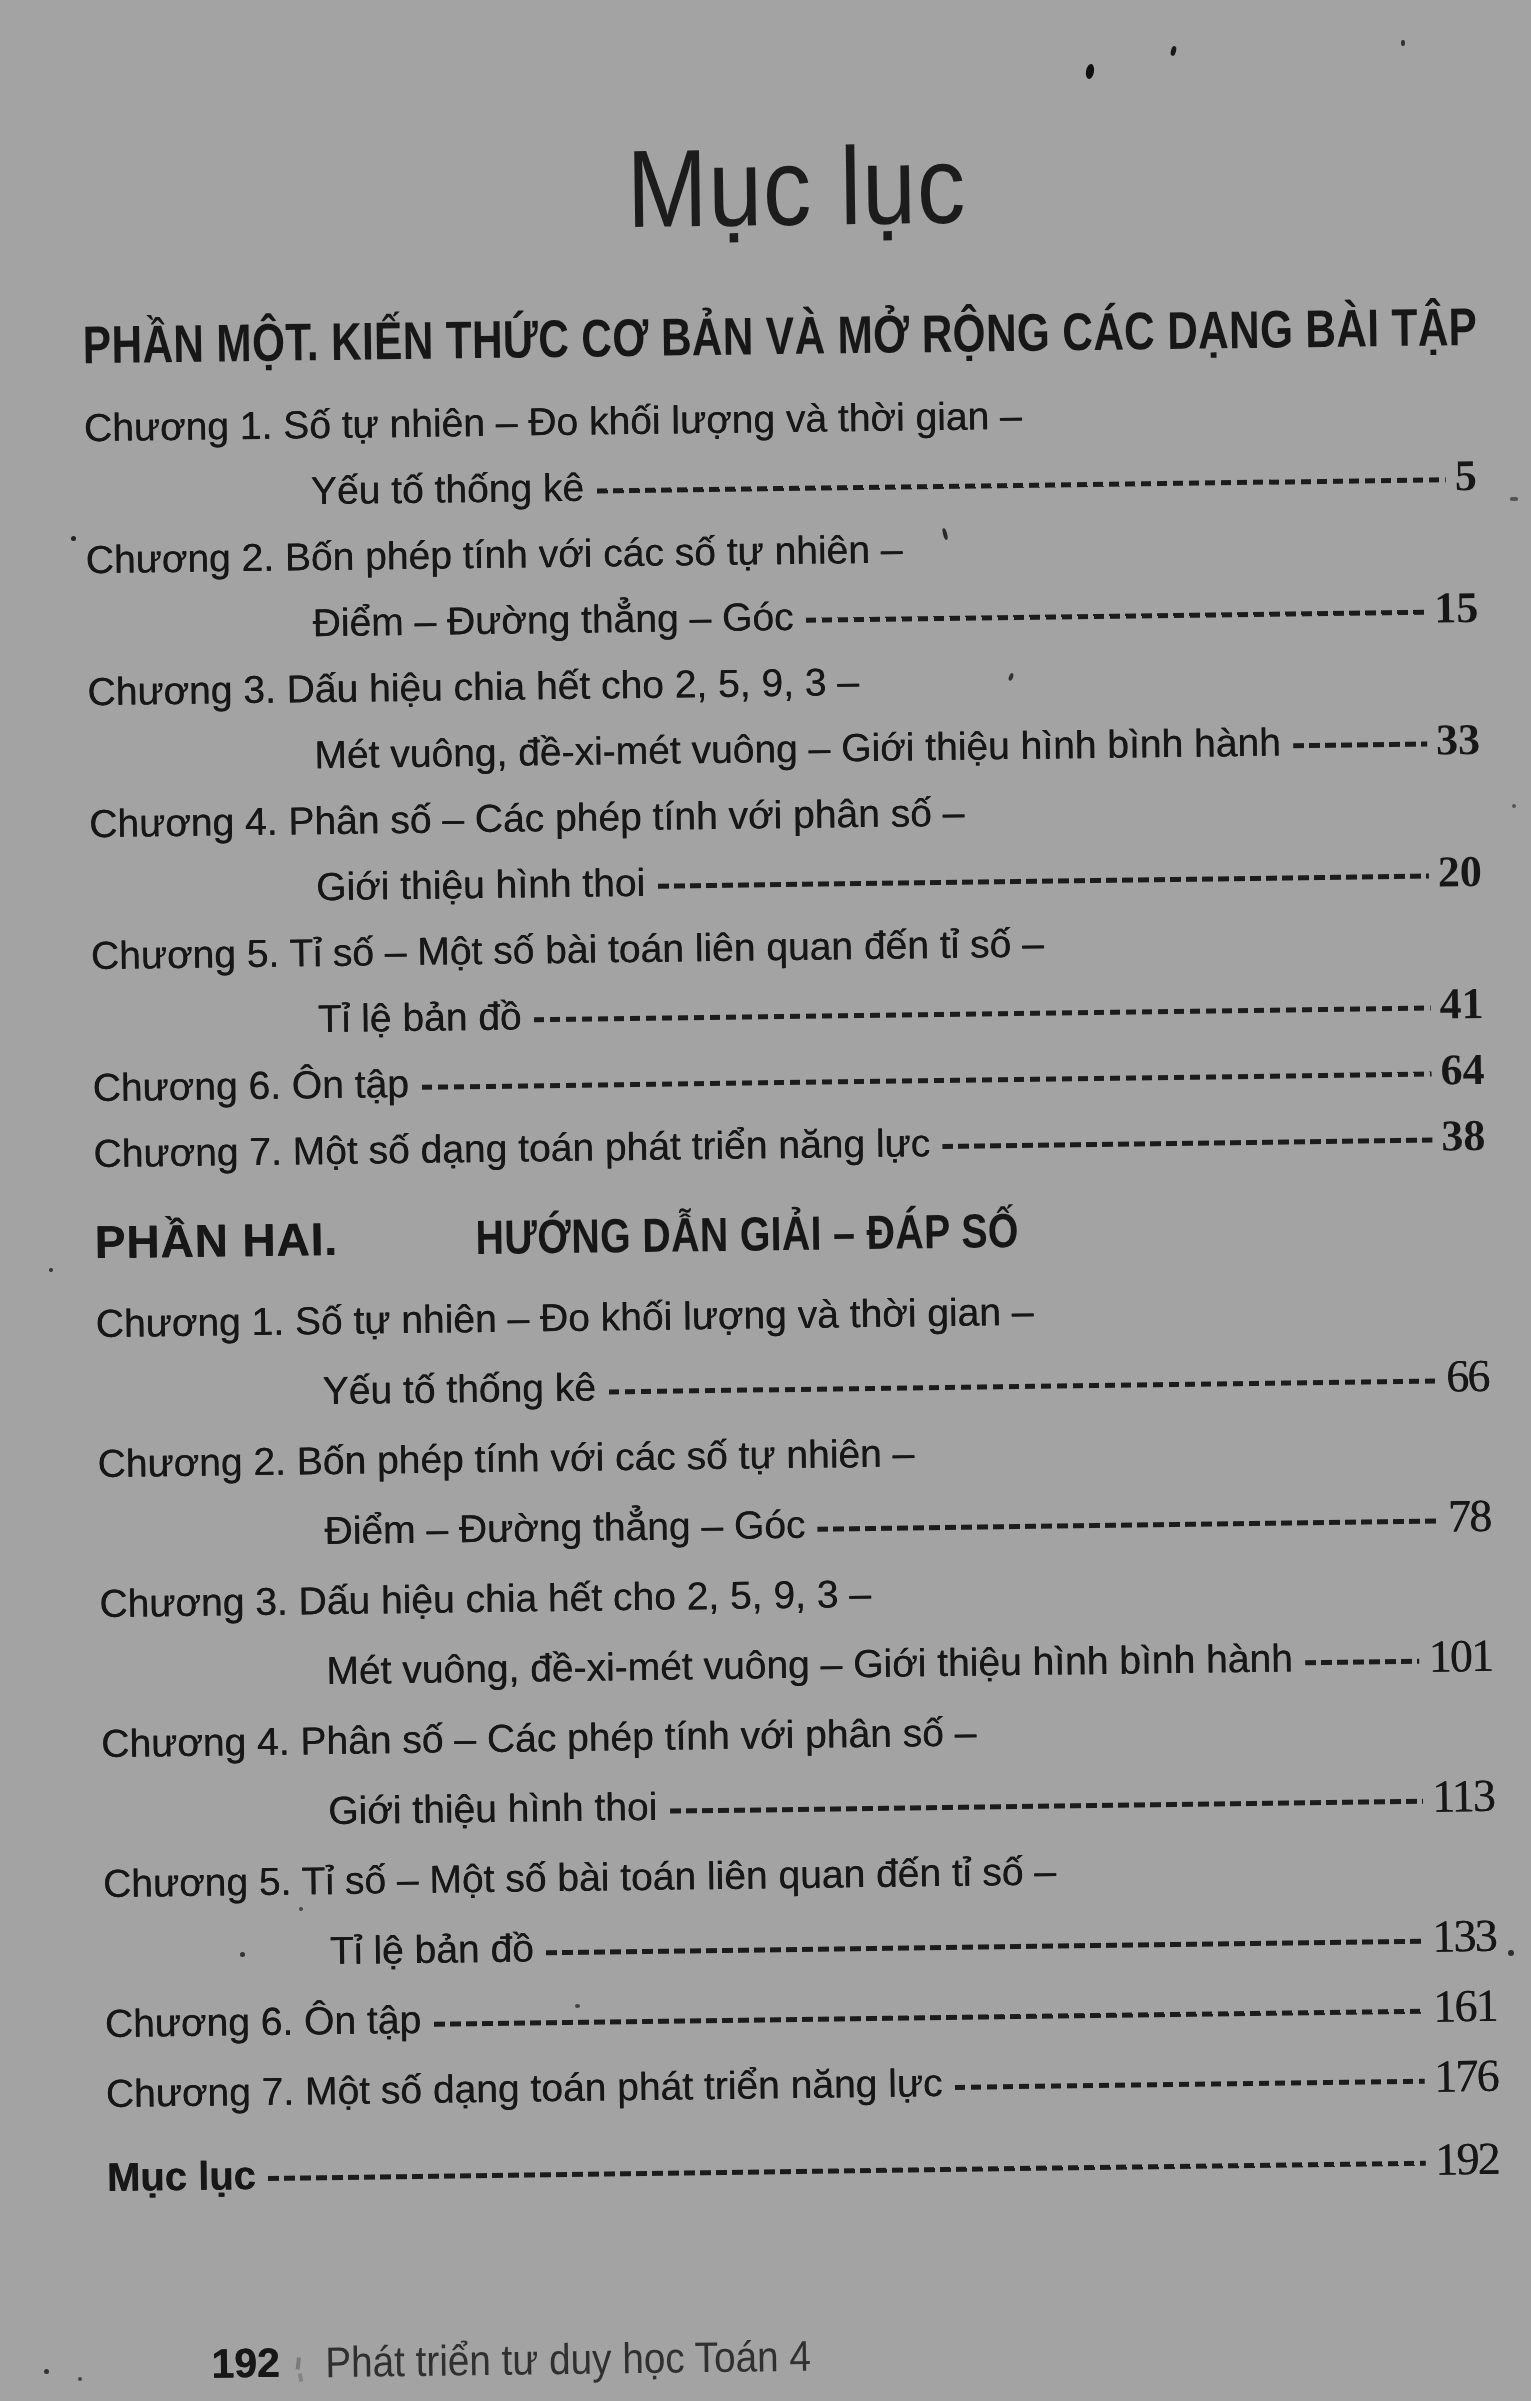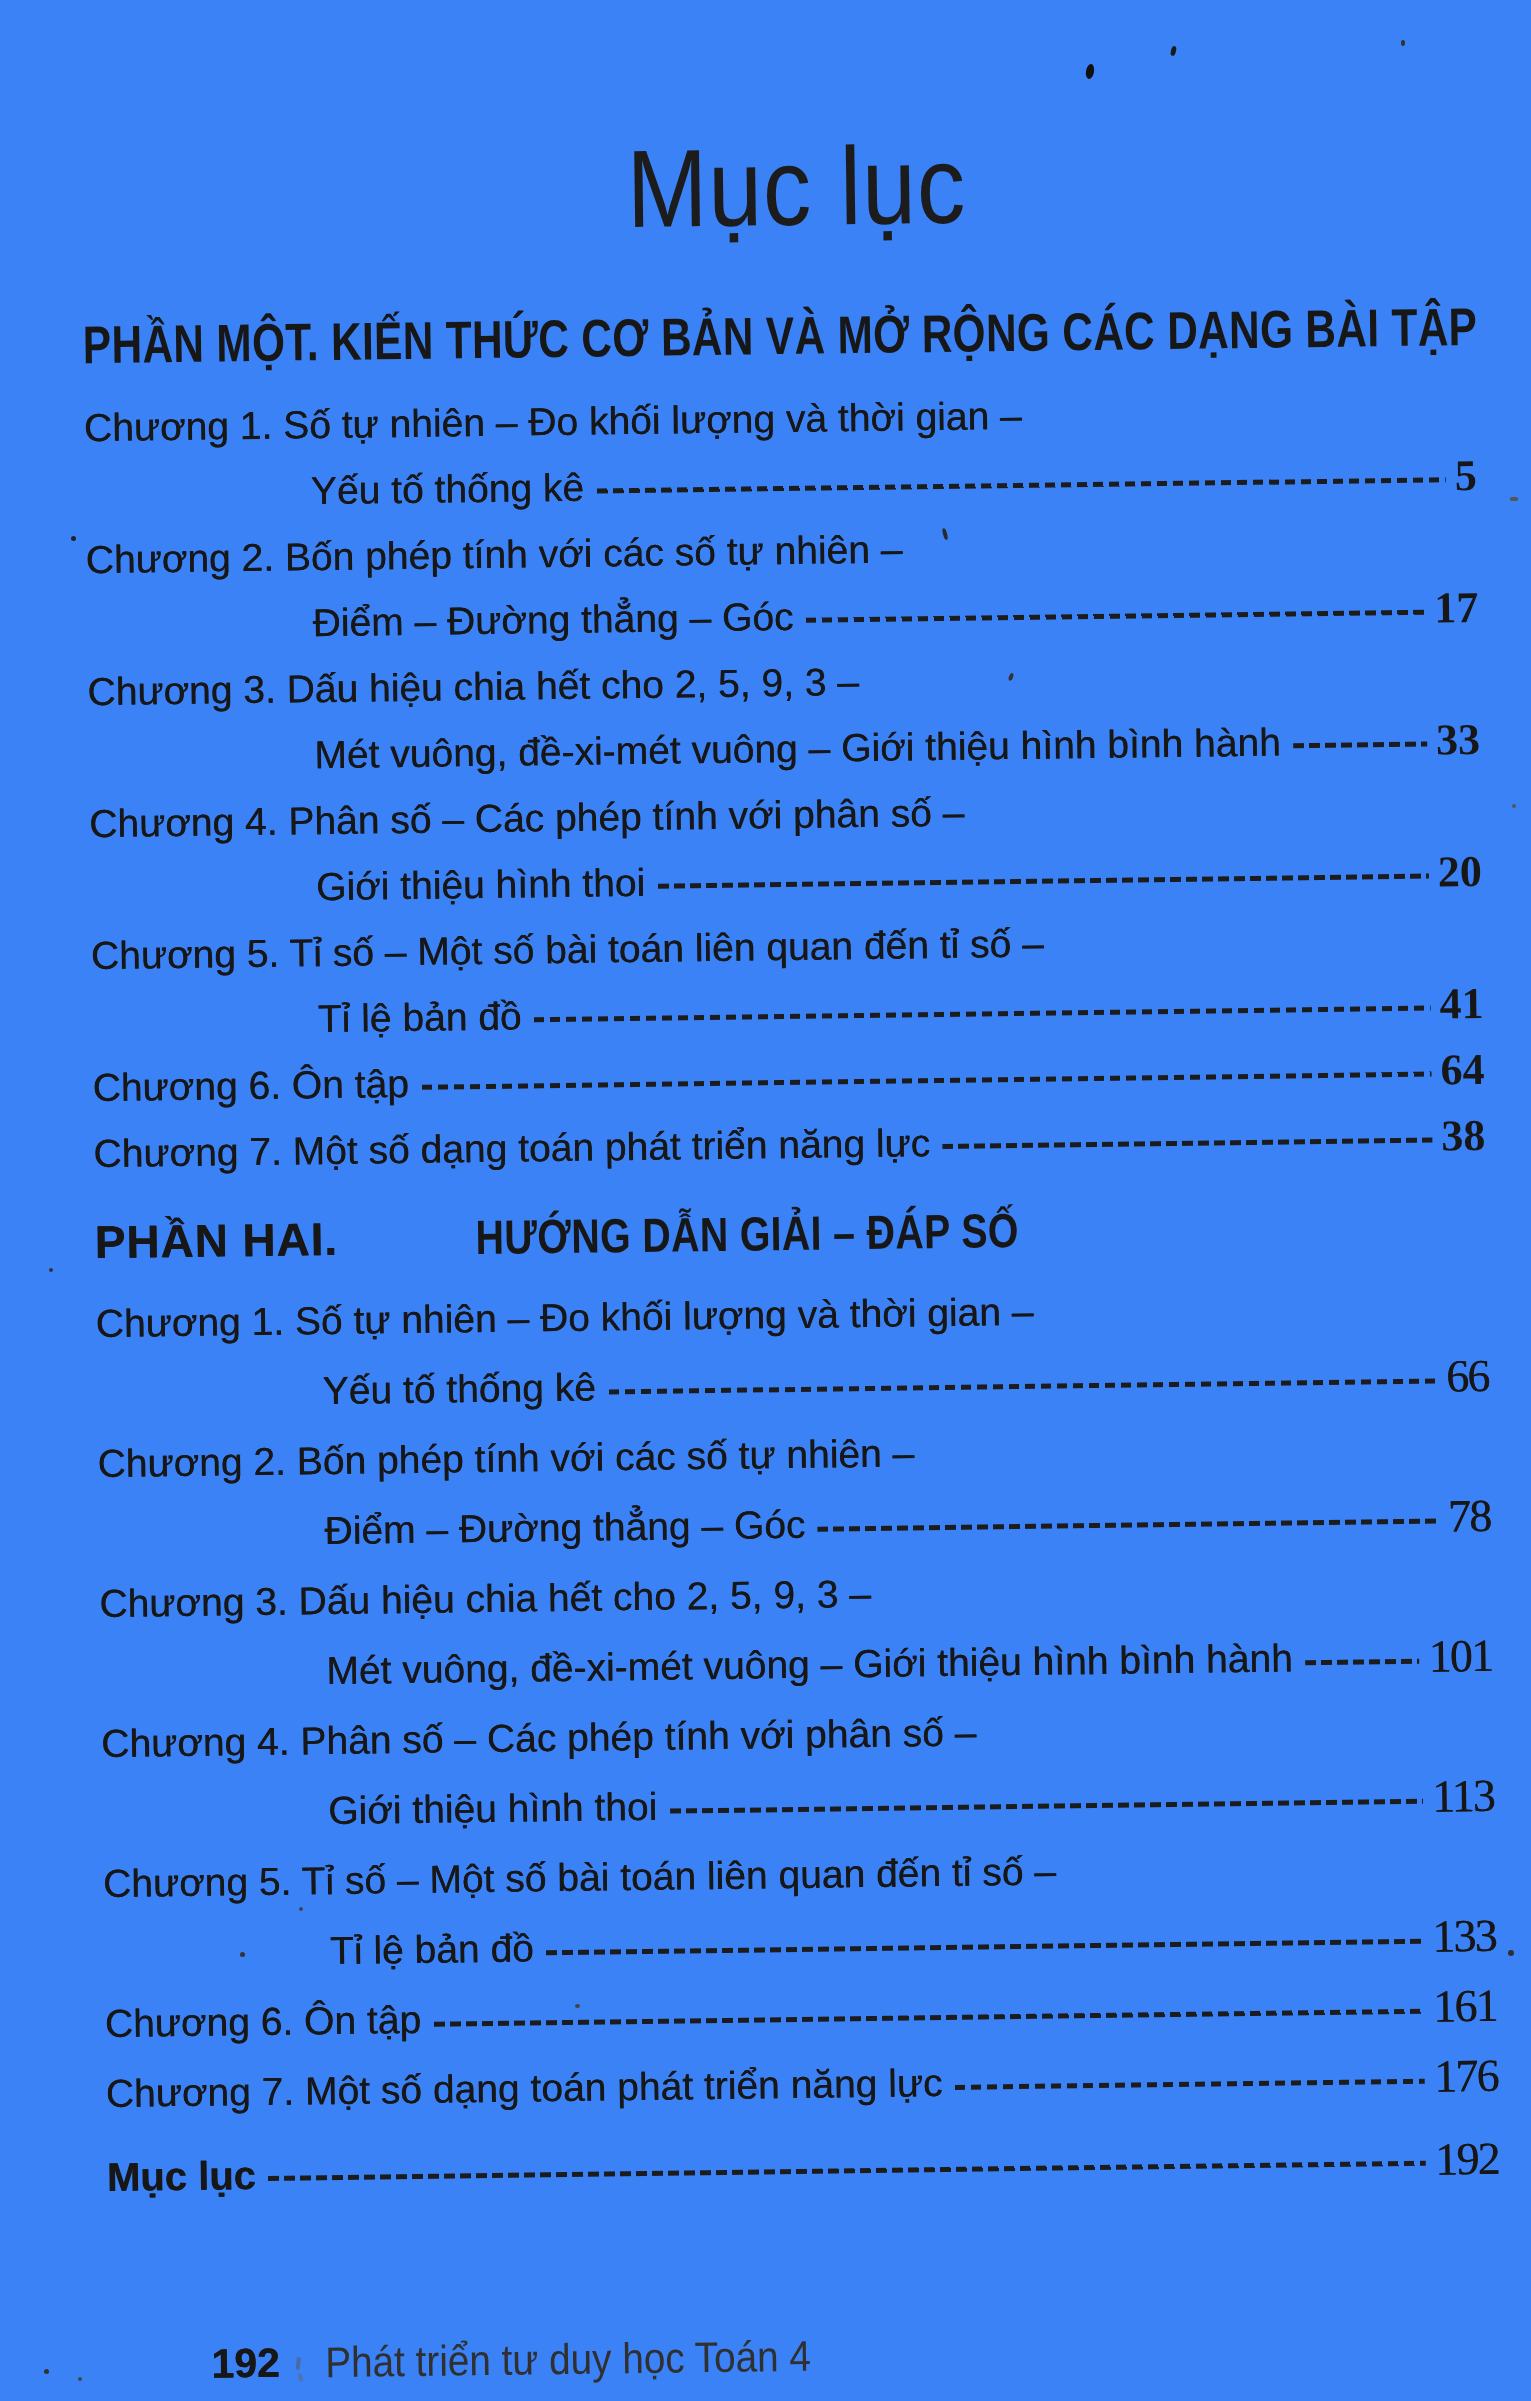--- a/index.html
+++ b/index.html
@@ -1,17 +1,17 @@
 <!DOCTYPE html>
 <html style="font-size:14px"><head>
 <meta charset="utf-8">
 <style>
   html,body{margin:0;padding:0;background:#888;}
   .page{
-    position:relative;width:1531px;height:2401px;background:#3b82f6;overflow:hidden;
+    position:relative;width:1531px;height:2401px;background:#a3a3a3;overflow:hidden;
     font-family:"Liberation Sans",sans-serif;color:#171717;
   }
   .sheet{position:absolute;left:93px;top:36px;width:1392px;transform:rotate(-0.75deg);transform-origin:50% 50%;}
   .title{
     margin-top:89px;text-align:center;font-size:110px;line-height:124px;font-weight:400;
     transform:translateX(19.5px) scaleX(0.88);letter-spacing:0.9px;color:#1c1c1c;
   }
   .h1{
     margin-top:55px;font-size:53px;line-height:64px;font-weight:700;white-space:nowrap;
     transform:scaleX(0.80);transform-origin:0 50%;letter-spacing:0.4px;
@@ -70,21 +70,21 @@
         </div>
       </div>
 
       <div>
         <div class="row">
           <span class="label">Chương 2. Bốn phép tính với các số tự nhiên –</span>
         </div>
         <div class="row indent">
           <span class="label">Điểm – Đường thẳng – Góc</span>
           <span class="leader"></span>
-          <span class="pagenum">17</span>
+          <span class="pagenum">15</span>
         </div>
       </div>
 
       <div>
         <div class="row">
           <span class="label">Chương 3. Dấu hiệu chia hết cho 2, 5, 9, 3 –</span>
         </div>
         <div class="row indent">
           <span class="label">Mét vuông, đề-xi-mét vuông – Giới thiệu hình bình hành</span>
           <span class="leader"></span>

